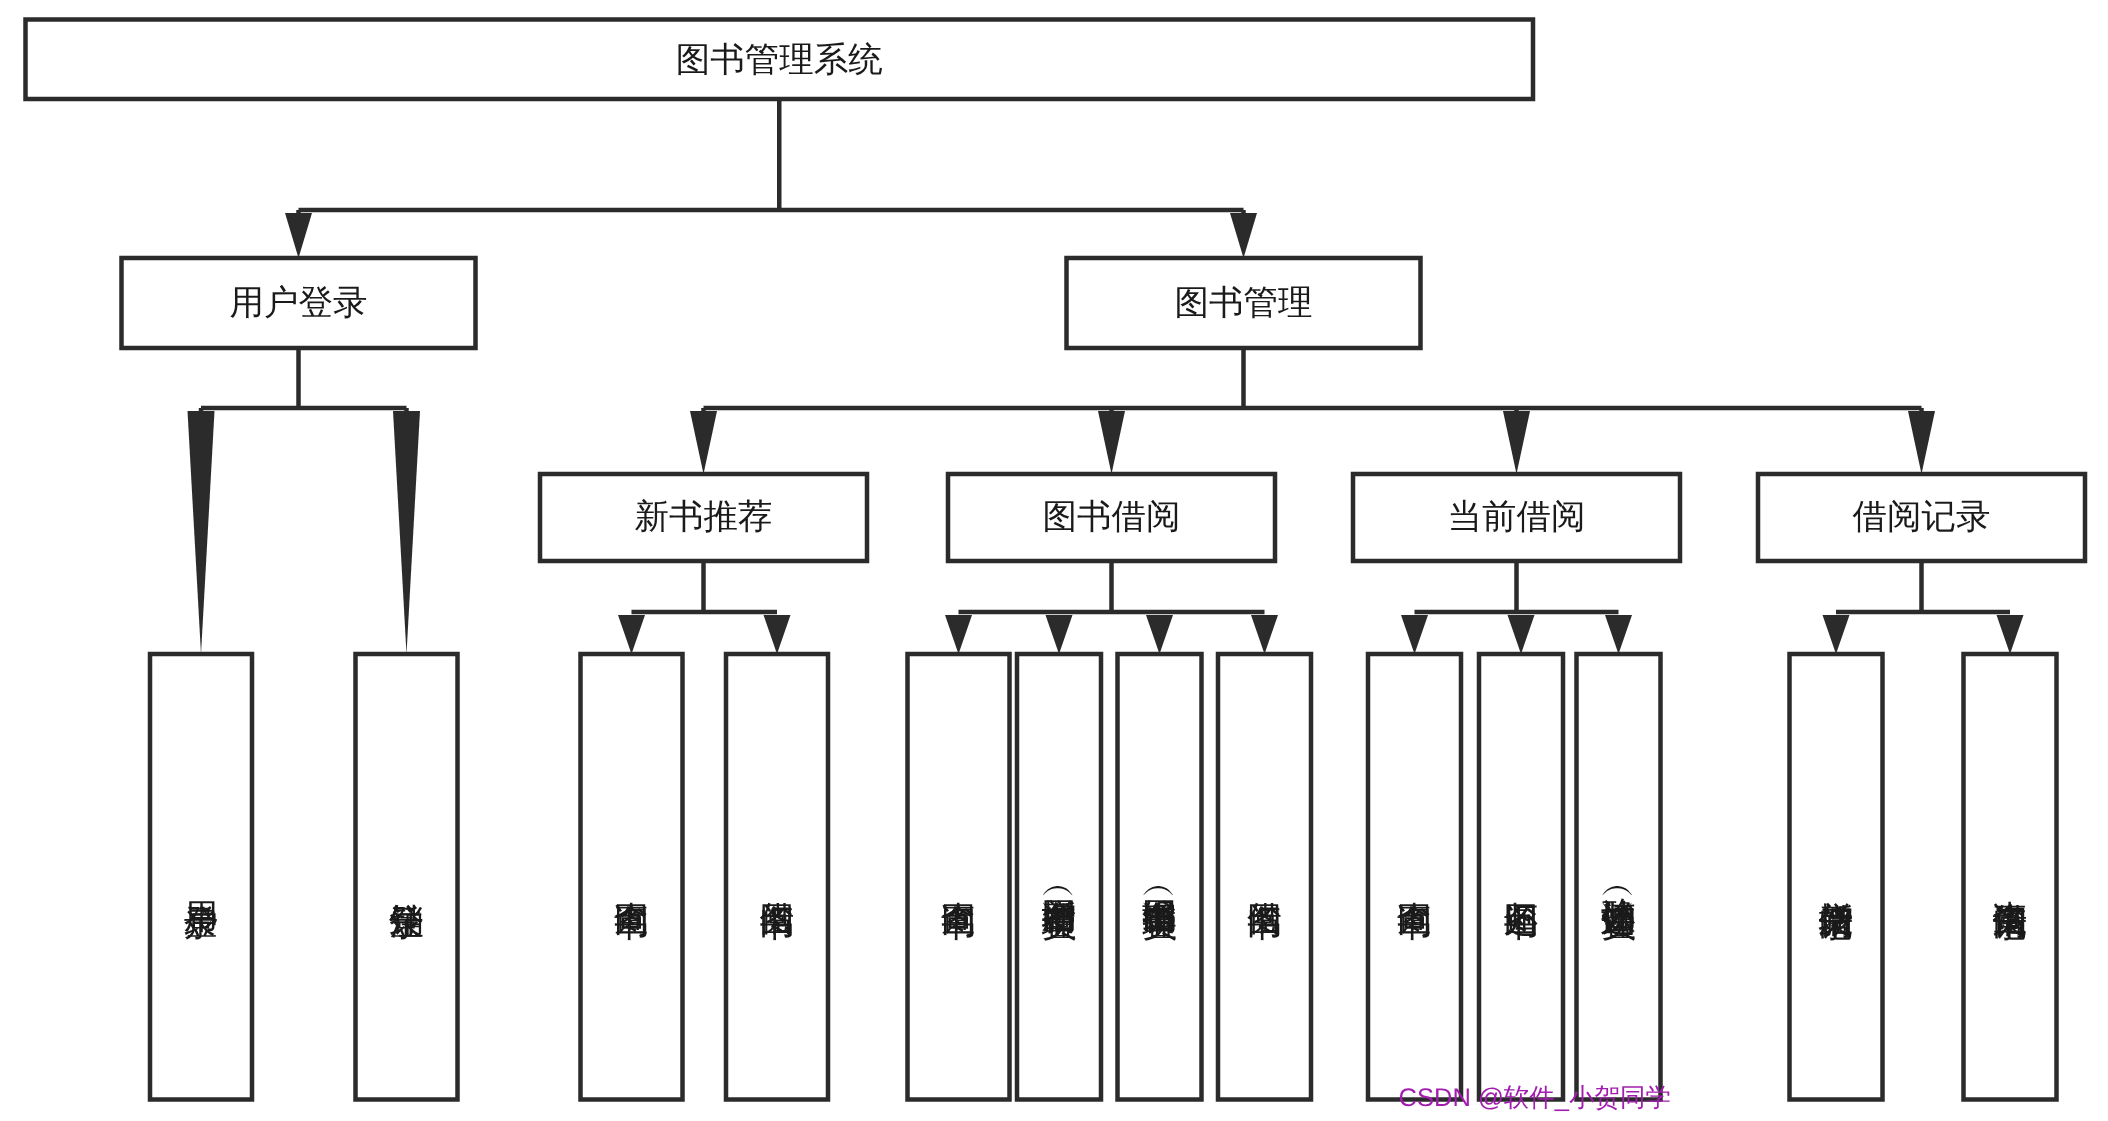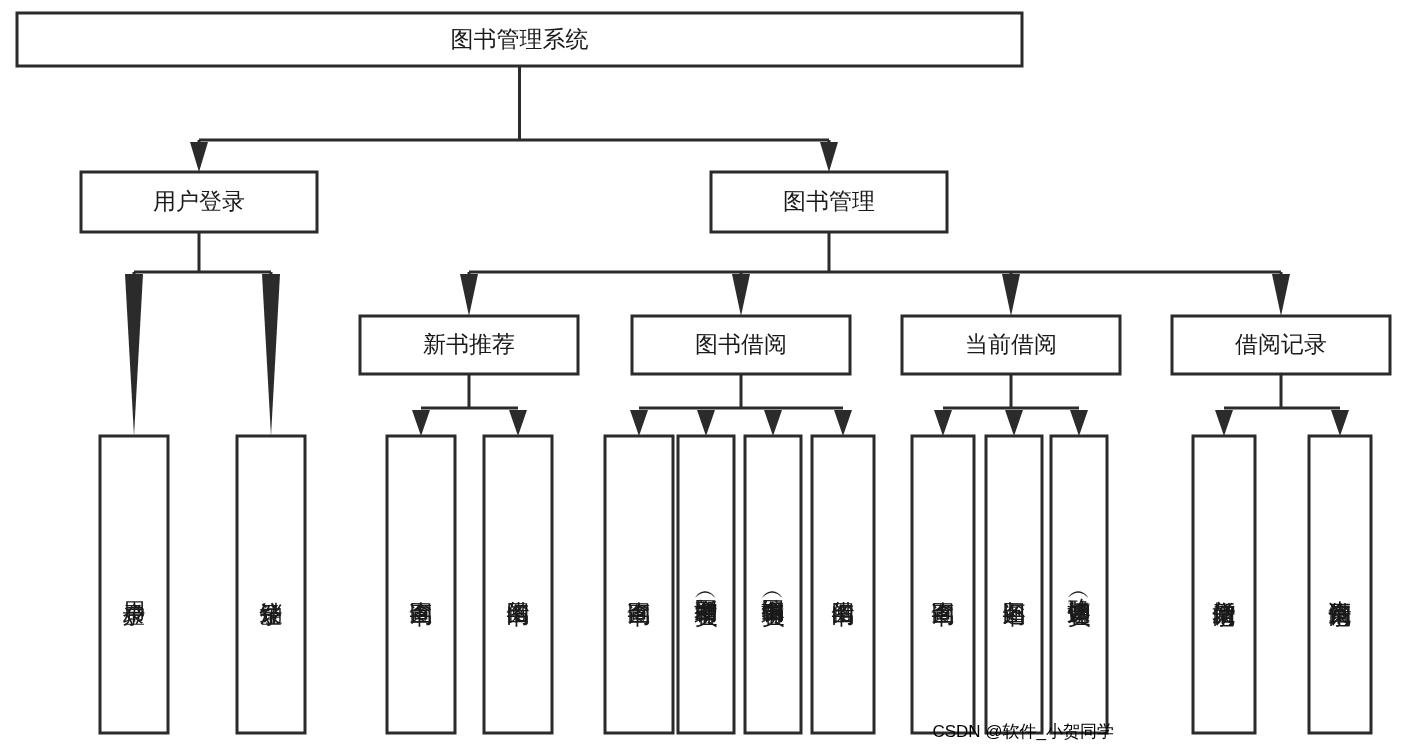--- a/index.html
+++ b/index.html
@@ -30,21 +30,21 @@
     color:#1a1a1a;
     line-height:1.18;
     letter-spacing:1px;
     white-space:nowrap;
   }
   #watermark{
     position:absolute;
     right:8px;bottom:4px;
     font-family:"Liberation Sans","DejaVu Sans",sans-serif;
     font-size:17px;
-    color:#000000;
+    color:#a21caf;
     white-space:nowrap;
     user-select:none;
   }
 </style>
 </head>
 <body>
 
 <div id="diagram-root">
 
   <svg id="tree" viewBox="0 0 1405 747">

